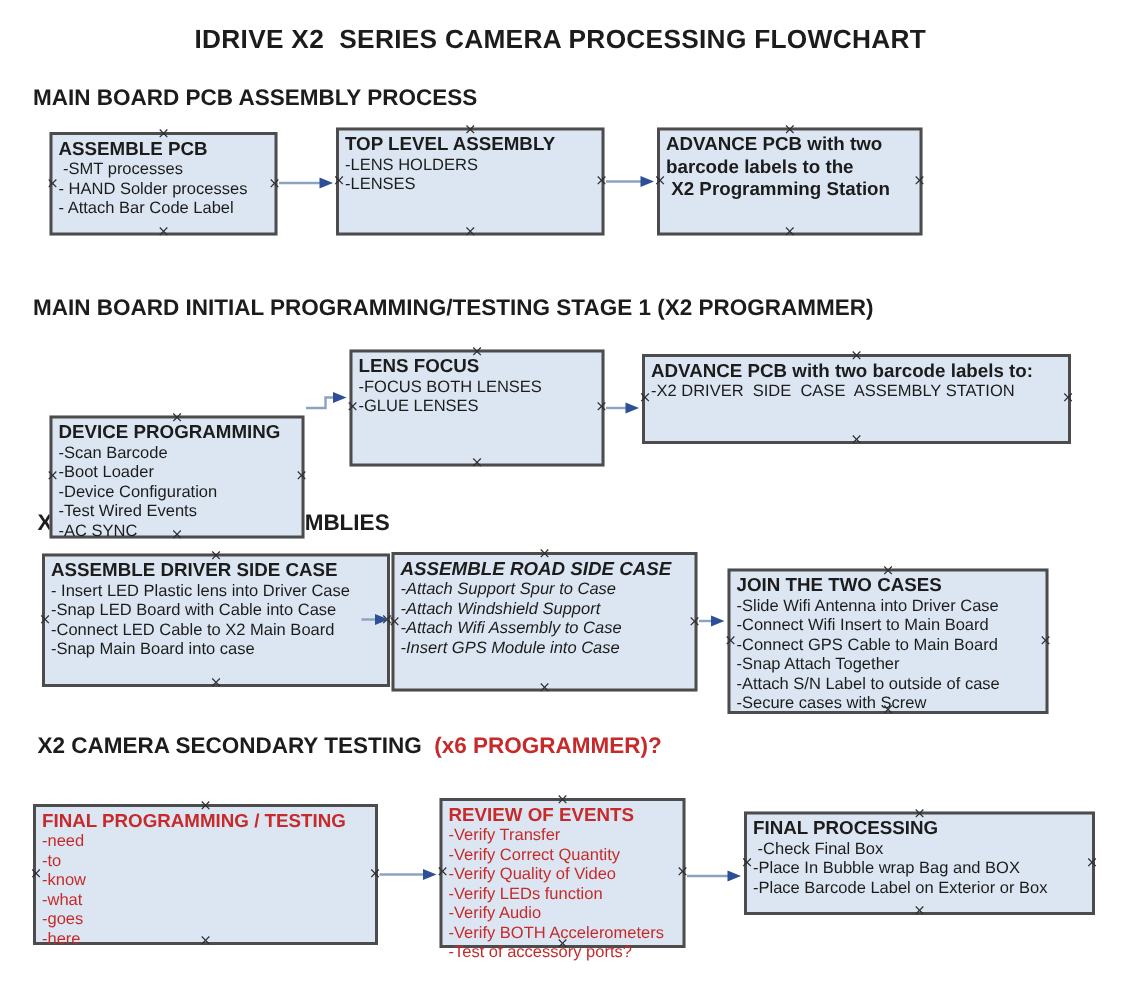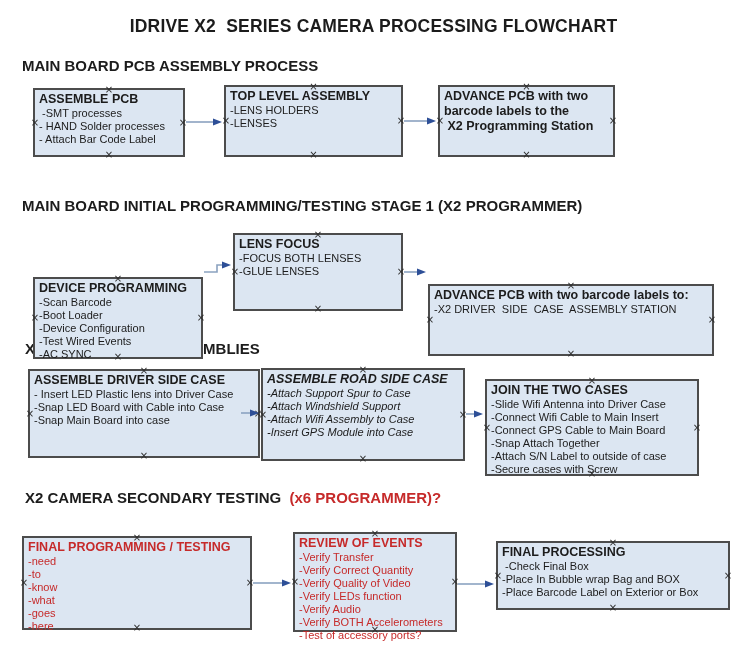--- a/index.html
+++ b/index.html
@@ -86,53 +86,54 @@
       </div>
       <div class="flow-box" style="left: 233px; top: 233px; width: 170px; height: 78px;">
         <div class="box-title">LENS FOCUS</div>
         <div class="box-item">-FOCUS BOTH LENSES</div>
         <div class="box-item">-GLUE LENSES</div>
         <span class="handle" style="left: 50%; top: 0%;">×</span>
         <span class="handle" style="left: 50%; top: 100%;">×</span>
         <span class="handle" style="left: 0%; top: 50%;">×</span>
         <span class="handle" style="left: 100%; top: 50%;">×</span>
       </div>
-      <div class="flow-box" style="left: 428px; top: 236px; width: 286px; height: 72px; margin-top: 48px;">
+      <div class="flow-box" style="left: 428px; top: 236px; width: 286px; height: 60px;">
         <div class="box-title">ADVANCE PCB with two barcode labels to:</div>
         <div class="box-item">-X2 DRIVER  SIDE  CASE  ASSEMBLY STATION</div>
         <span class="handle" style="left: 50%; top: 0%;">×</span>
         <span class="handle" style="left: 50%; top: 100%;">×</span>
         <span class="handle" style="left: 0%; top: 50%;">×</span>
         <span class="handle" style="left: 100%; top: 50%;">×</span>
       </div>
       <div class="flow-box" style="left: 28px; top: 369px; width: 232px; height: 89px;">
         <div class="box-title">ASSEMBLE DRIVER SIDE CASE</div>
         <div class="box-item">- Insert LED Plastic lens into Driver Case</div>
         <div class="box-item">-Snap LED Board with Cable into Case</div>
+        <div class="box-item">-Connect LED Cable to X2 Main Board</div>
         <div class="box-item">-Snap Main Board into case</div>
         <span class="handle" style="left: 50%; top: 0%;">×</span>
         <span class="handle" style="left: 50%; top: 100%;">×</span>
         <span class="handle" style="left: 0%; top: 50%;">×</span>
         <span class="handle" style="left: 100%; top: 50%;">×</span>
       </div>
       <div class="flow-box" style="left: 261px; top: 368px; width: 204px; height: 93px; font-style: italic;">
         <div class="box-title">ASSEMBLE ROAD SIDE CASE</div>
         <div class="box-item">-Attach Support Spur to Case</div>
         <div class="box-item">-Attach Windshield Support</div>
         <div class="box-item">-Attach Wifi Assembly to Case</div>
         <div class="box-item">-Insert GPS Module into Case</div>
         <span class="handle" style="left: 50%; top: 0%;">×</span>
         <span class="handle" style="left: 50%; top: 100%;">×</span>
         <span class="handle" style="left: 0%; top: 50%;">×</span>
         <span class="handle" style="left: 100%; top: 50%;">×</span>
       </div>
       <div class="flow-box" style="left: 485px; top: 379px; width: 214px; height: 97px;">
         <div class="box-title">JOIN THE TWO CASES</div>
         <div class="box-item">-Slide Wifi Antenna into Driver Case</div>
-        <div class="box-item">-Connect Wifi Cable to Main Insert</div>
+        <div class="box-item">-Connect Wifi Insert to Main Board</div>
         <div class="box-item">-Connect GPS Cable to Main Board</div>
         <div class="box-item">-Snap Attach Together</div>
         <div class="box-item">-Attach S/N Label to outside of case</div>
         <div class="box-item">-Secure cases with Screw</div>
         <span class="handle" style="left: 50%; top: 0%;">×</span>
         <span class="handle" style="left: 50%; top: 100%;">×</span>
         <span class="handle" style="left: 0%; top: 50%;">×</span>
         <span class="handle" style="left: 100%; top: 50%;">×</span>
       </div>
       <div class="flow-box red" style="left: 22px; top: 536px; width: 230px; height: 94px;">

